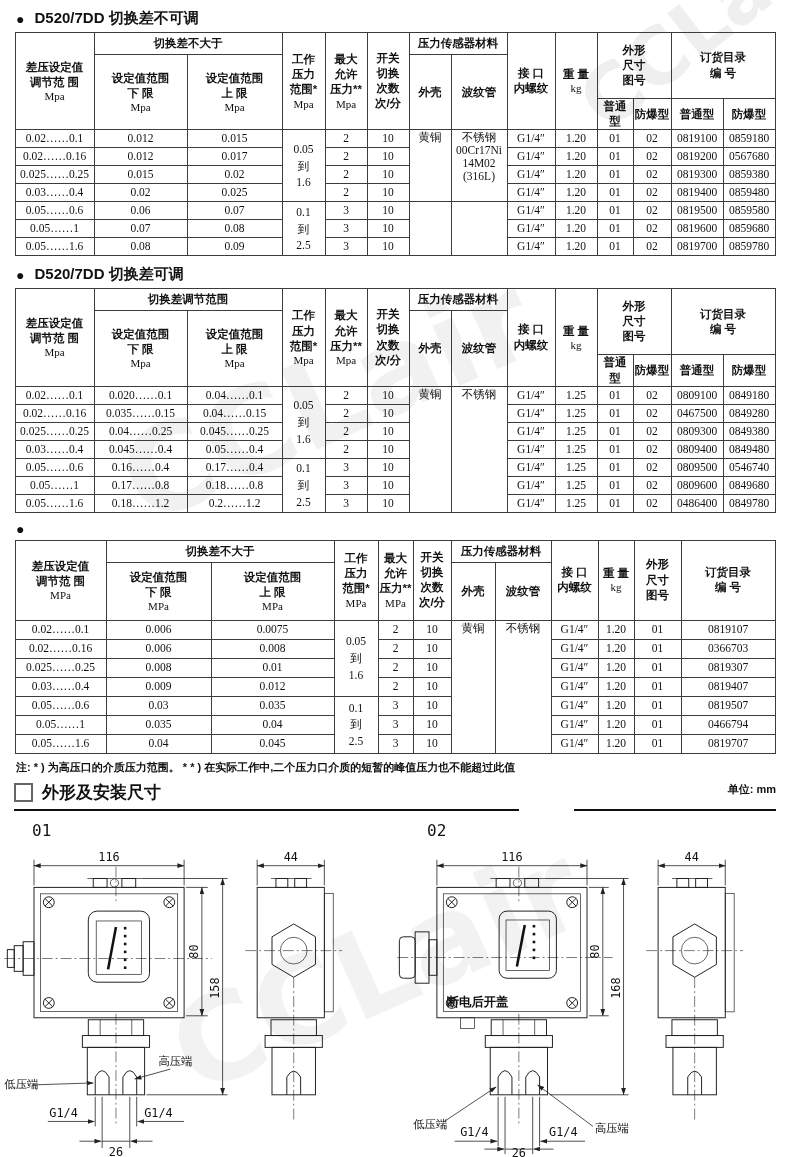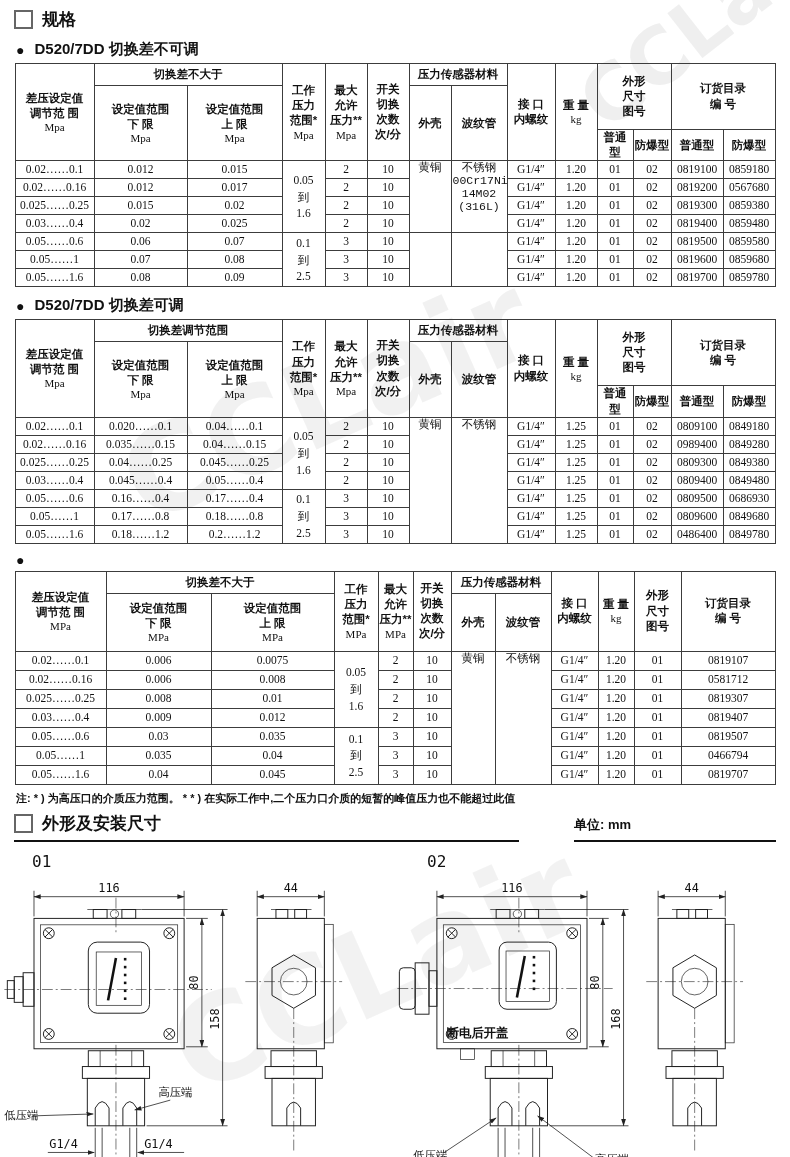--- a/index.html
+++ b/index.html
@@ -16,28 +16,28 @@
   .bullet{font-size:14px;line-height:1;}
   table.tbl{border-collapse:collapse;table-layout:fixed;width:760px;margin:0 auto;
             border:1.5px solid #222;background:transparent;}
   .tbl th,.tbl td{border:1px solid #3c3c3c;text-align:center;vertical-align:middle;
                   padding:0 1px;overflow:hidden;}
   .tbl th{font-size:11.5px;font-weight:bold;white-space:pre-line;line-height:1.32;}
   .tbl .unit{font-weight:normal;font-family:"Liberation Serif",serif;font-size:11px;line-height:1.15;}
   .tbl td{font-size:11.5px;font-family:"Liberation Serif",serif;height:17px;line-height:1.12;}
   .t3 td{height:18px;}
   .tbl tr.grp td{border-top:1.6px solid #222;}
-  .tbl td.top{vertical-align:top;padding-top:1px;font-family:Liberation Mono, monospace;}
+  .tbl td.top{vertical-align:top;padding-top:1px;font-family:Liberation Serif, serif;}
   .tbl td.wp div{line-height:1.45;}
   .footnote{font-size:11px;font-weight:bold;margin:6px 0 4px 16px;}
   .dim-sec{display:flex;align-items:flex-end;margin:6px 14px 0 14px;}
   .dim-sec .left{width:505px;border-bottom:2px solid #111;padding-bottom:5px;}
   .dim-sec .gap{width:55px;}
-  .dim-sec .right{flex:1;border-bottom:2px solid #111;text-align:left;
-                  font-size:13px;font-weight:bold;padding-bottom:6px;}
+  .dim-sec .right{flex:1;border-bottom:2px solid #111;text-align:right;
+                  font-size:11px;font-weight:bold;padding-bottom:12px;}
   .dim-sec .sec-title{margin:0;}
   .draw-row{display:flex;margin-top:4px;}
   .draw-col{width:395px;}
   .draw-label{font-size:16px;font-family:"DejaVu Sans Mono",monospace;margin:6px 0 0 32px;}
   svg.draw{display:block;}
   svg .ln *{stroke:#222;fill:none;stroke-width:1;}
   svg .ln .thin{stroke-width:0.7;}
   svg .ln .cl{stroke-width:0.6;stroke-dasharray:11 3 2 3;}
   svg .ln .ptr{stroke:#111;stroke-width:2.6;}
   svg .dot{fill:#111;stroke:none;}
@@ -48,24 +48,20 @@
 </style>
 </head>
 <body>
 
 <div class="wm" style="top:-20px;left:560px;font-size:78px;transform:rotate(-38deg);opacity:.65;">CCLair</div>
 <div class="wm" style="top:330px;left:110px;font-size:120px;transform:rotate(-24deg);opacity:.55;">CCLair</div>
 <div class="wm" style="top:900px;left:160px;font-size:120px;transform:rotate(-24deg);opacity:.5;">CCLair</div>
 
 <div id="content">
 
-  <div class="sec-title">
-    <span class="sq"></span>
-    <span>规格</span>
-  </div>
 
   <div class="tbl-title">
     <span class="bullet">●</span>
     <span>D520/7DD 切换差不可调</span>
   </div>
   <table class="tbl">
     <colgroup>
         <col style="width:79px">
         <col style="width:93px">
         <col style="width:95px">
@@ -322,21 +318,21 @@
         <tr>
           <td>0.02……0.16</td>
           <td>0.035……0.15</td>
           <td>0.04……0.15</td>
           <td>2</td>
           <td>10</td>
           <td>G1/4″</td>
           <td>1.25</td>
           <td>01</td>
           <td>02</td>
-          <td>0989400</td>
+          <td>0467500</td>
           <td>0849280</td>
         </tr>
         <tr>
           <td>0.025……0.25</td>
           <td>0.04……0.25</td>
           <td>0.045……0.25</td>
           <td>2</td>
           <td>10</td>
           <td>G1/4″</td>
           <td>1.25</td>
@@ -367,21 +363,21 @@
             <div>到</div>
             <div>2.5</div>
           </td>
           <td>3</td>
           <td>10</td>
           <td>G1/4″</td>
           <td>1.25</td>
           <td>01</td>
           <td>02</td>
           <td>0809500</td>
-          <td>0686930</td>
+          <td>0546740</td>
         </tr>
         <tr>
           <td>0.05……1</td>
           <td>0.17……0.8</td>
           <td>0.18……0.8</td>
           <td>3</td>
           <td>10</td>
           <td>G1/4″</td>
           <td>1.25</td>
           <td>01</td>
@@ -480,21 +476,21 @@
         </tr>
         <tr>
           <td>0.02……0.16</td>
           <td>0.006</td>
           <td>0.008</td>
           <td>2</td>
           <td>10</td>
           <td>G1/4″</td>
           <td>1.20</td>
           <td>01</td>
-          <td>0581712</td>
+          <td>0366703</td>
         </tr>
         <tr>
           <td>0.025……0.25</td>
           <td>0.008</td>
           <td>0.01</td>
           <td>2</td>
           <td>10</td>
           <td>G1/4″</td>
           <td>1.20</td>
           <td>01</td>

